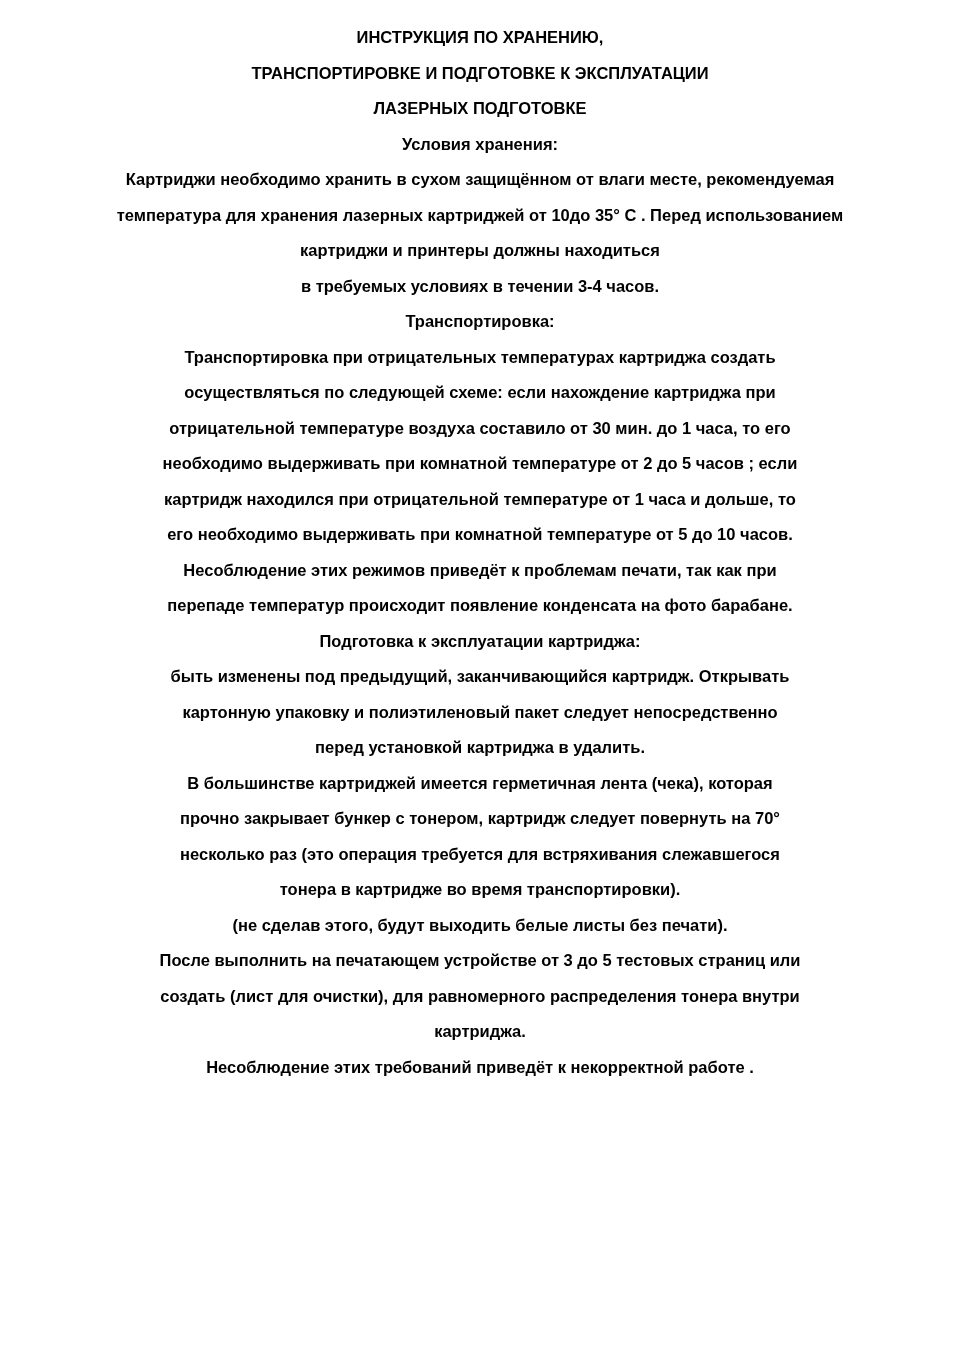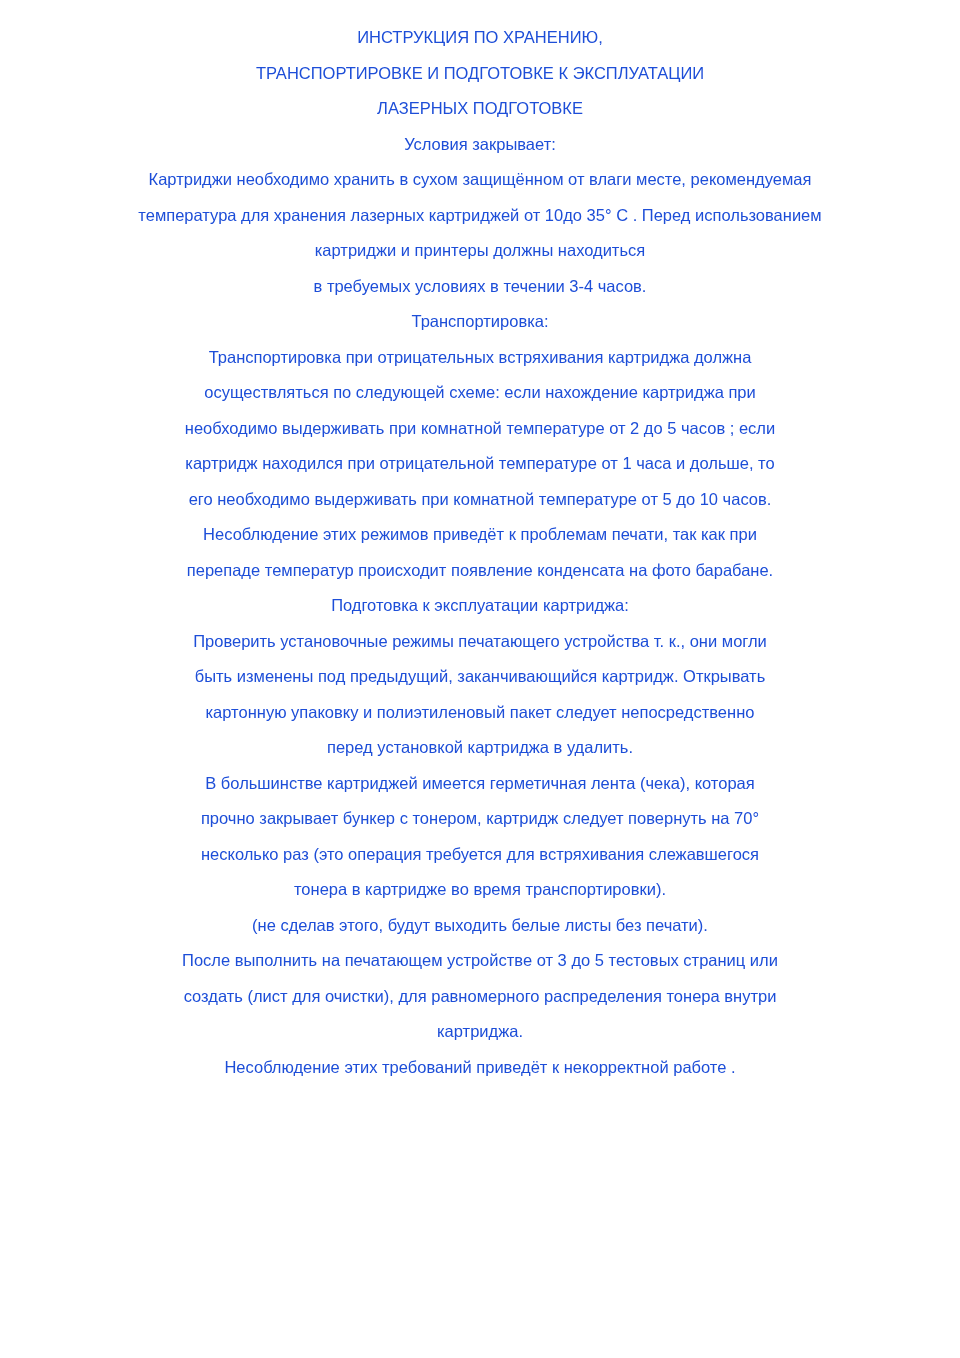--- a/index.html
+++ b/index.html
@@ -5,58 +5,59 @@
   html, body {
     margin: 0;
     padding: 0;
     background: #ffffff;
   }
   .page {
     width: 960px;
     height: 1358px;
     box-sizing: border-box;
     background: #ffffff;
-    color: #1d4ed8;
+    color: #000000;
     font-family: "Liberation Sans", sans-serif;
     font-size: 16.5px;
     padding-top: 20px;
     overflow: hidden;
+    font-weight: bold;
   }
   .line {
     text-align: center;
     line-height: 35.5px;
     white-space: nowrap;
   }
 </style>
 </head>
 <body>
 
 <div class="page">
 
   <div class="line">ИНСТРУКЦИЯ ПО ХРАНЕНИЮ,</div>
   <div class="line">ТРАНСПОРТИРОВКЕ И ПОДГОТОВКЕ К ЭКСПЛУАТАЦИИ</div>
   <div class="line">ЛАЗЕРНЫХ ПОДГОТОВКЕ</div>
 
-  <div class="line">Условия закрывает:</div>
+  <div class="line">Условия хранения:</div>
   <div class="line">Картриджи необходимо хранить в сухом защищённом от влаги месте, рекомендуемая</div>
   <div class="line">температура для хранения лазерных картриджей от 10до 35° С . Перед использованием</div>
   <div class="line">картриджи и принтеры должны находиться</div>
   <div class="line">в требуемых условиях в течении 3-4 часов.</div>
 
   <div class="line">Транспортировка:</div>
-  <div class="line">Транспортировка при отрицательных встряхивания картриджа должна</div>
+  <div class="line">Транспортировка при отрицательных температурах картриджа создать</div>
   <div class="line">осуществляться по следующей схеме: если нахождение картриджа при</div>
+  <div class="line">отрицательной температуре воздуха составило от 30 мин. до 1 часа, то его</div>
   <div class="line">необходимо выдерживать при комнатной температуре от 2 до 5 часов ; если</div>
   <div class="line">картридж находился при отрицательной температуре от 1 часа и дольше, то</div>
   <div class="line">его необходимо выдерживать при комнатной температуре от 5 до 10 часов.</div>
   <div class="line">Несоблюдение этих режимов приведёт к проблемам печати, так как при</div>
   <div class="line">перепаде температур происходит появление конденсата на фото барабане.</div>
 
   <div class="line">Подготовка к эксплуатации картриджа:</div>
-  <div class="line">Проверить установочные режимы печатающего устройства т. к., они могли</div>
   <div class="line">быть изменены под предыдущий, заканчивающийся картридж. Открывать</div>
   <div class="line">картонную упаковку и полиэтиленовый пакет следует непосредственно</div>
   <div class="line">перед установкой картриджа в удалить.</div>
   <div class="line">В большинстве картриджей имеется герметичная лента (чека), которая</div>
   <div class="line">прочно закрывает бункер с тонером, картридж следует повернуть на 70°</div>
   <div class="line">несколько раз (это операция требуется для встряхивания слежавшегося</div>
   <div class="line">тонера в картридже во время транспортировки).</div>
   <div class="line">(не сделав этого, будут выходить белые листы без печати).</div>
   <div class="line">После выполнить на печатающем устройстве от 3 до 5 тестовых страниц или</div>
   <div class="line">создать (лист для очистки), для равномерного распределения тонера внутри</div>

